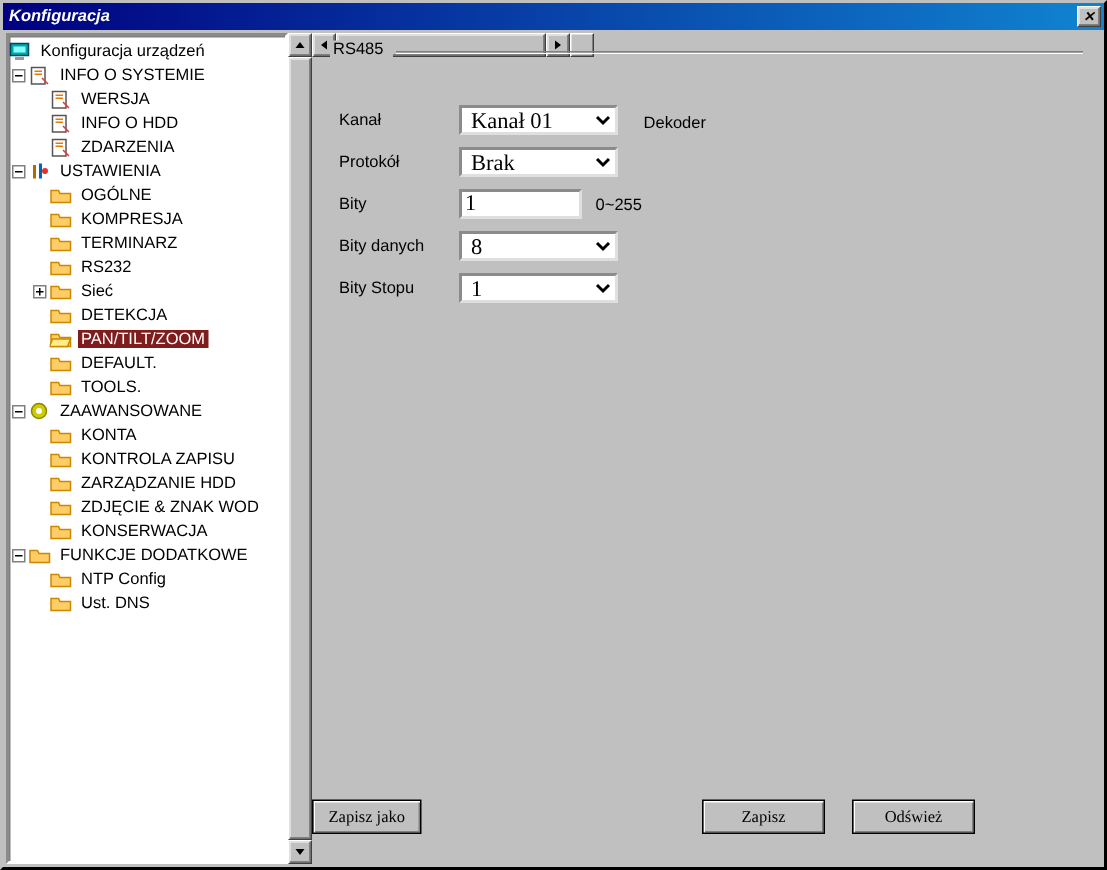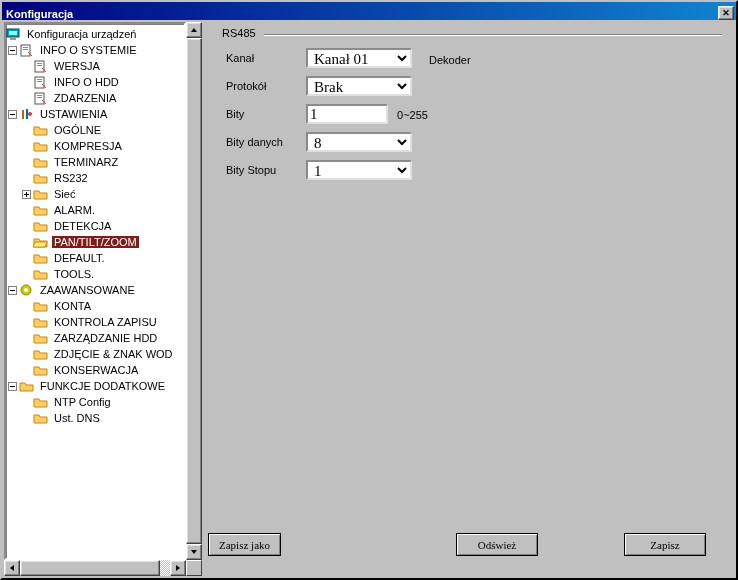--- a/index.html
+++ b/index.html
@@ -12,22 +12,23 @@
   .window {
     width: 738px; height: 580px;
     background: #c0c0c0;
     border: 2px solid #000; border-top-color:#c0c0c0; border-left-color:#c0c0c0;
     display:flex; flex-direction:column;
     position:relative;
   }
   .titlebar {
     background: linear-gradient(to right,#000080,#1084d0);
     color:#fff; font-weight:bold; font-size:11px;
-    height:18px; display:flex; align-items:flex-end; justify-content:space-between;
+    height:18px; display:flex; align-items:center; justify-content:space-between;
     padding:0 2px;
+    font-style:italic;
   }
   .titlebar .title { padding-left:2px; }
   .close-btn {
     width:16px; height:14px; background:#c0c0c0;
     border:1px solid #fff; border-right-color:#404040; border-bottom-color:#404040;
     box-shadow: inset -1px -1px #808080, inset 1px 1px #dfdfdf;
     font-family: Arial; font-size:9px; font-weight:bold; color:#000;
     display:flex; align-items:center; justify-content:center; line-height:1;
     cursor:default;
   }
@@ -73,34 +74,34 @@
     content:""; position:absolute;
     left:0; right:6px; top:7px; bottom:0;
     pointer-events:none;
   }
   .group-title {
     position:absolute; top:1px; left:12px;
     padding:0 6px 0 2px; background:#c0c0c0; color:#000;
   }
   .group-line-r { position:absolute; top:8px; right:6px; left:56px;
     border-top:1px solid #808080; box-shadow: 0 1px 0 #fff; }
-  .form { display:table; border-spacing:0; margin-top:0; }
+  .form { display:table; border-spacing:0; margin-top:22px; }
   .frow { display:table-row; }
   .flabel { display:table-cell; padding:6px 10px 6px 0; vertical-align:middle; width:80px;}
   .fcontrol { display:table-cell; padding:4px 0; vertical-align:middle; }
   .combo, .txt {
     height:20px; font-family:Tahoma; font-size:15px;
     border:2px inset #dfdfdf; background:#fff; padding:0 2px;
   }
   .combo { width:106px; }
   .txt { width:82px; }
   .suffix { margin-left:6px; color:#000;}
   .headerlbl { margin-left:14px;}
   .btnbar {
-     margin-top:auto; display:flex; gap:16px; padding:6px 8px 18px 0;
+     margin-top:auto; display:flex; gap:4px; padding:6px 8px 18px 0;
   }
   .btn {
     height:23px; padding:0 10px; min-width:70px;
     background:#c0c0c0; color:#000; font-family:Tahoma; font-size:11px;
     border:1px solid #000;
     box-shadow: inset 1px 1px #fff, inset -1px -1px #808080;
     cursor:default;
   }
   .btnbar .spacer { flex:1; }
   .scrolltrack {
@@ -125,21 +126,21 @@
   .scroll-h {
     height:16px; background:#c0c0c0; display:flex; align-items:stretch;
   }
   .scroll-h .sbtn{ width:16px; height:16px;}
   .thumb {
     background:#c0c0c0;
     border:1px solid #fff; border-right-color:#404040; border-bottom-color:#404040;
     box-shadow: inset -1px -1px #808080, inset 1px 1px #dfdfdf;
   }
   .track-fill { flex:1; background:repeating-conic-gradient(#c0c0c0 0 25%, #fff 0 50%) 0 0/2px 2px;}
-  .left-outer { display:flex; flex-direction:column; width:198px;}
+  .left-outer { display:flex; flex-direction:row; width:198px;}
   .left-inner{ flex:1; display:flex; }
 </style>
 </head>
 <body>
 
 <div class="window">
   <div class="titlebar">
     <span class="title">Konfiguracja</span>
     <span class="close-btn">✕</span>
   </div>
@@ -297,32 +298,20 @@
                       </li>
                     <li>
                         <div class="node">
                           <span class="indent"></span>
                           <span class="exp-spacer"></span>
                           <span class="icon">
                             <svg width="16" height="13">
                               <path d="M1 3h5l1 2h7v6H1z" fill="#fc6" stroke="#c80"></path>
                             </svg>
                           </span>
-                          <span class="label">ALARM.</span>
-                        </div>
-                      </li>
-                    <li>
-                        <div class="node">
-                          <span class="indent"></span>
-                          <span class="exp-spacer"></span>
-                          <span class="icon">
-                            <svg width="16" height="13">
-                              <path d="M1 3h5l1 2h7v6H1z" fill="#fc6" stroke="#c80"></path>
-                            </svg>
-                          </span>
                           <span class="label">DETEKCJA</span>
                         </div>
                       </li>
                     <li>
                         <div class="node">
                           <span class="indent"></span>
                           <span class="exp-spacer"></span>
                           <span class="icon">
                             <svg width="16" height="13">
                               <path d="M1 3h5l1 2h7v6H1z" fill="#fc6" stroke="#c80"></path>
@@ -525,18 +514,18 @@
           </div>
           <div class="frow">
             <div class="flabel">Bity Stopu</div>
             <div class="fcontrol"><select class="combo"><option>1</option></select></div>
           </div>
         </div>
       </div>
       <div class="btnbar">
         <button class="btn">Zapisz jako</button>
         <div class="spacer"></div>
+        <button class="btn" style="min-width:82px;margin-right:14px">Zapisz</button>
         <button class="btn" style="min-width:82px;margin-right:70px">Odśwież</button>
-        <button class="btn" style="min-width:82px;margin-right:14px">Zapisz</button>
       </div>
     </div>
   </div>
 </div>
 
 </body></html>

